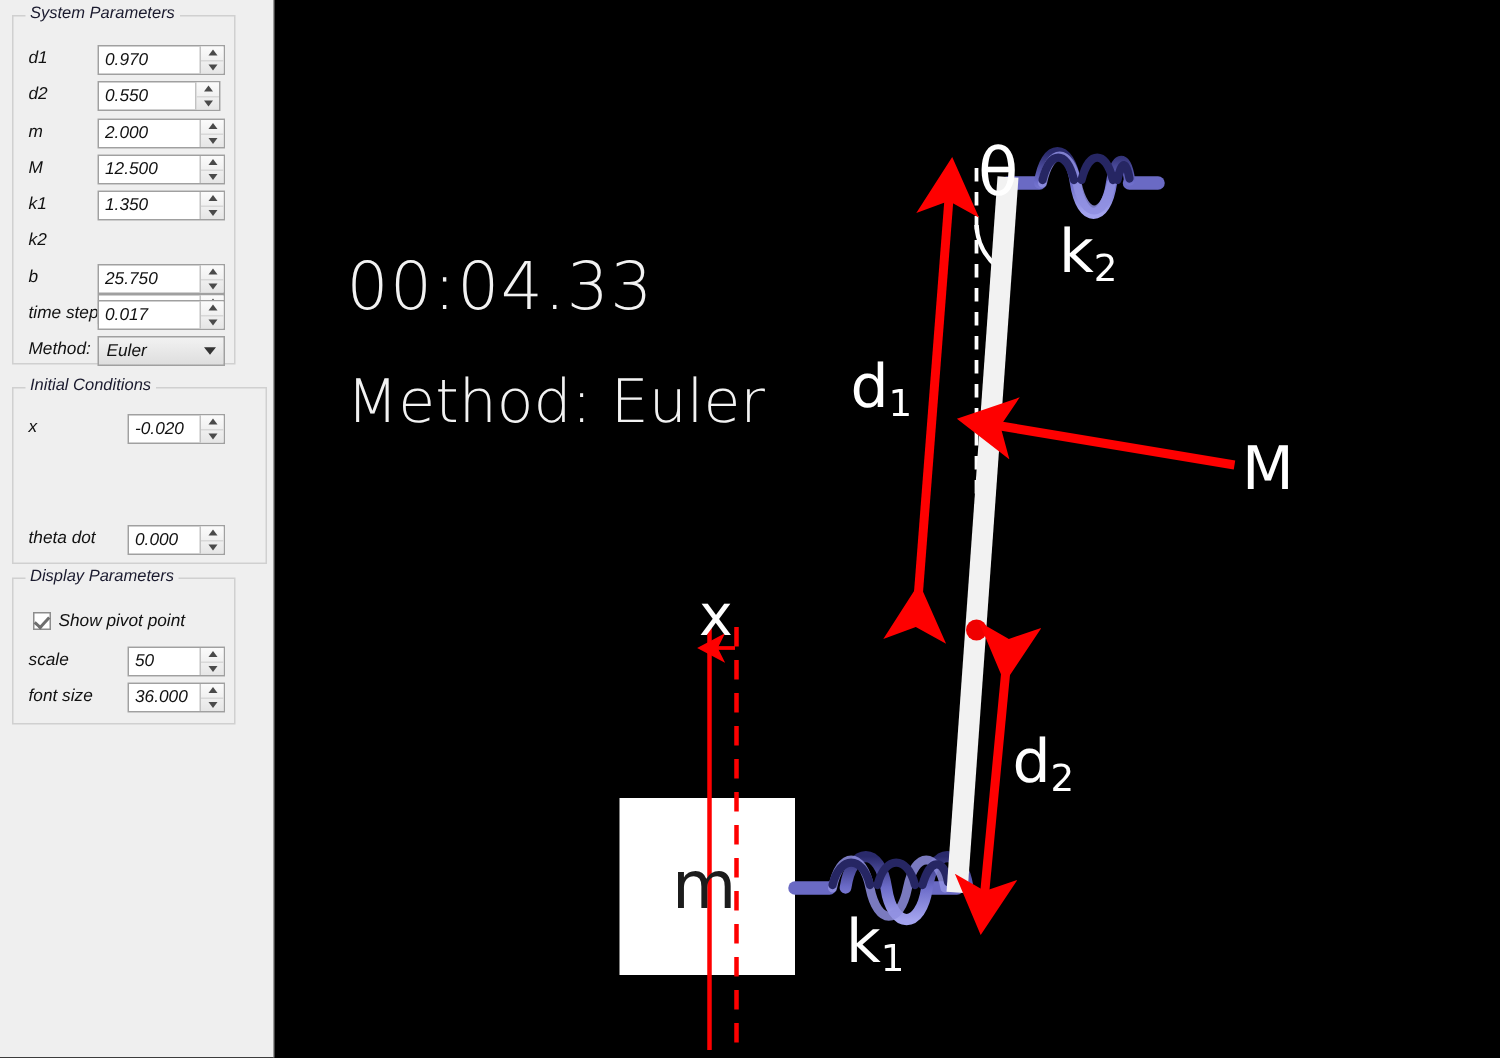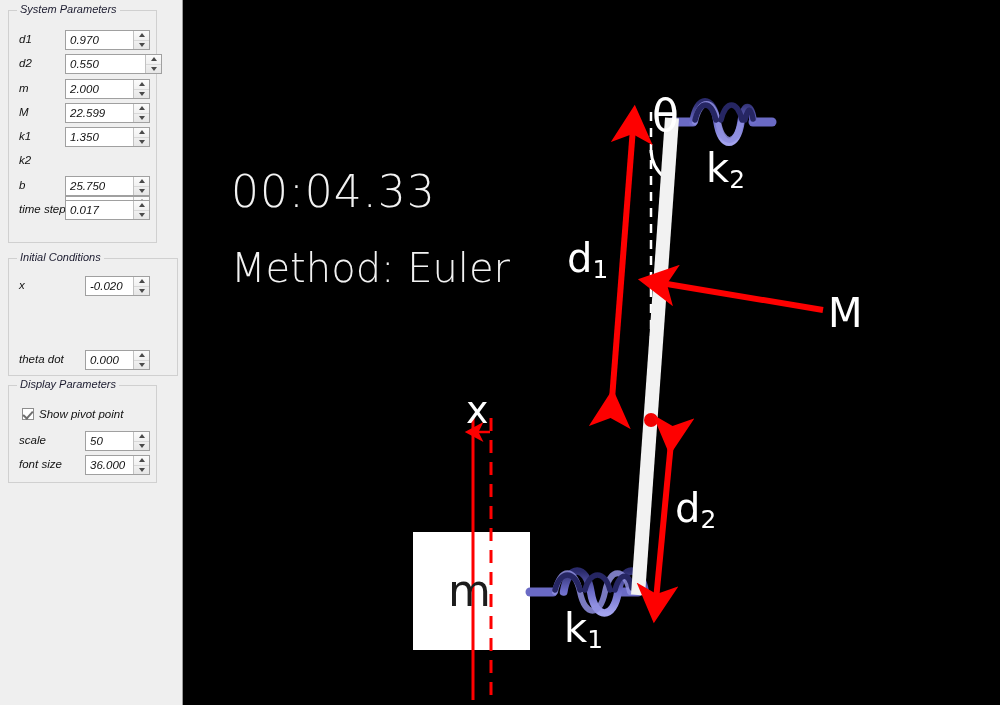--- a/index.html
+++ b/index.html
@@ -231,21 +231,21 @@
           <div class="val">0.970</div>
           <div class="btns">
             <div class="b up"></div>
             <div class="b dn"></div>
           </div>
         </div>
       </div>
 
       <div class="row" style="top:43px;">
         <span class="lbl">d2</span>
-        <div class="spin" style="left:56px; top:0; width:97px;">
+        <div class="spin" style="left:56px; top:0; width:82px;">
           <div class="val">0.550</div>
           <div class="btns">
             <div class="b up"></div>
             <div class="b dn"></div>
           </div>
         </div>
       </div>
 
       <div class="row" style="top:68px;">
         <span class="lbl">m</span>
@@ -254,21 +254,21 @@
           <div class="btns">
             <div class="b up"></div>
             <div class="b dn"></div>
           </div>
         </div>
       </div>
 
       <div class="row" style="top:92px;">
         <span class="lbl">M</span>
         <div class="spin" style="left:56px; top:0; width:85px;">
-          <div class="val">22.599</div>
+          <div class="val">12.500</div>
           <div class="btns">
             <div class="b up"></div>
             <div class="b dn"></div>
           </div>
         </div>
       </div>
 
       <div class="row" style="top:116px;">
         <span class="lbl">k1</span>
         <div class="spin" style="left:56px; top:0; width:85px;">
@@ -306,20 +306,27 @@
         <span class="lbl">time step</span>
         <div class="spin" style="left:56px; top:0; width:85px;">
           <div class="val">0.017</div>
           <div class="btns">
             <div class="b up"></div>
             <div class="b dn"></div>
           </div>
         </div>
       </div>
 
+      <div class="row" style="top:213px;">
+        <span class="lbl">Method:</span>
+        <div class="combo" style="left:56px; top:0; width:85px;">
+          <div class="cval">Euler</div>
+          <div class="carrow"></div>
+        </div>
+      </div>
     </div>
 
     <div class="groupbox" style="top:258px; width:170px; height:118px;">
       <div class="group-title">Initial Conditions</div>
 
       <div class="row" style="top:17px;">
         <span class="lbl">x</span>
         <div class="spin" style="left:76px; top:0; width:65px;">
           <div class="val">-0.020</div>
           <div class="btns">

